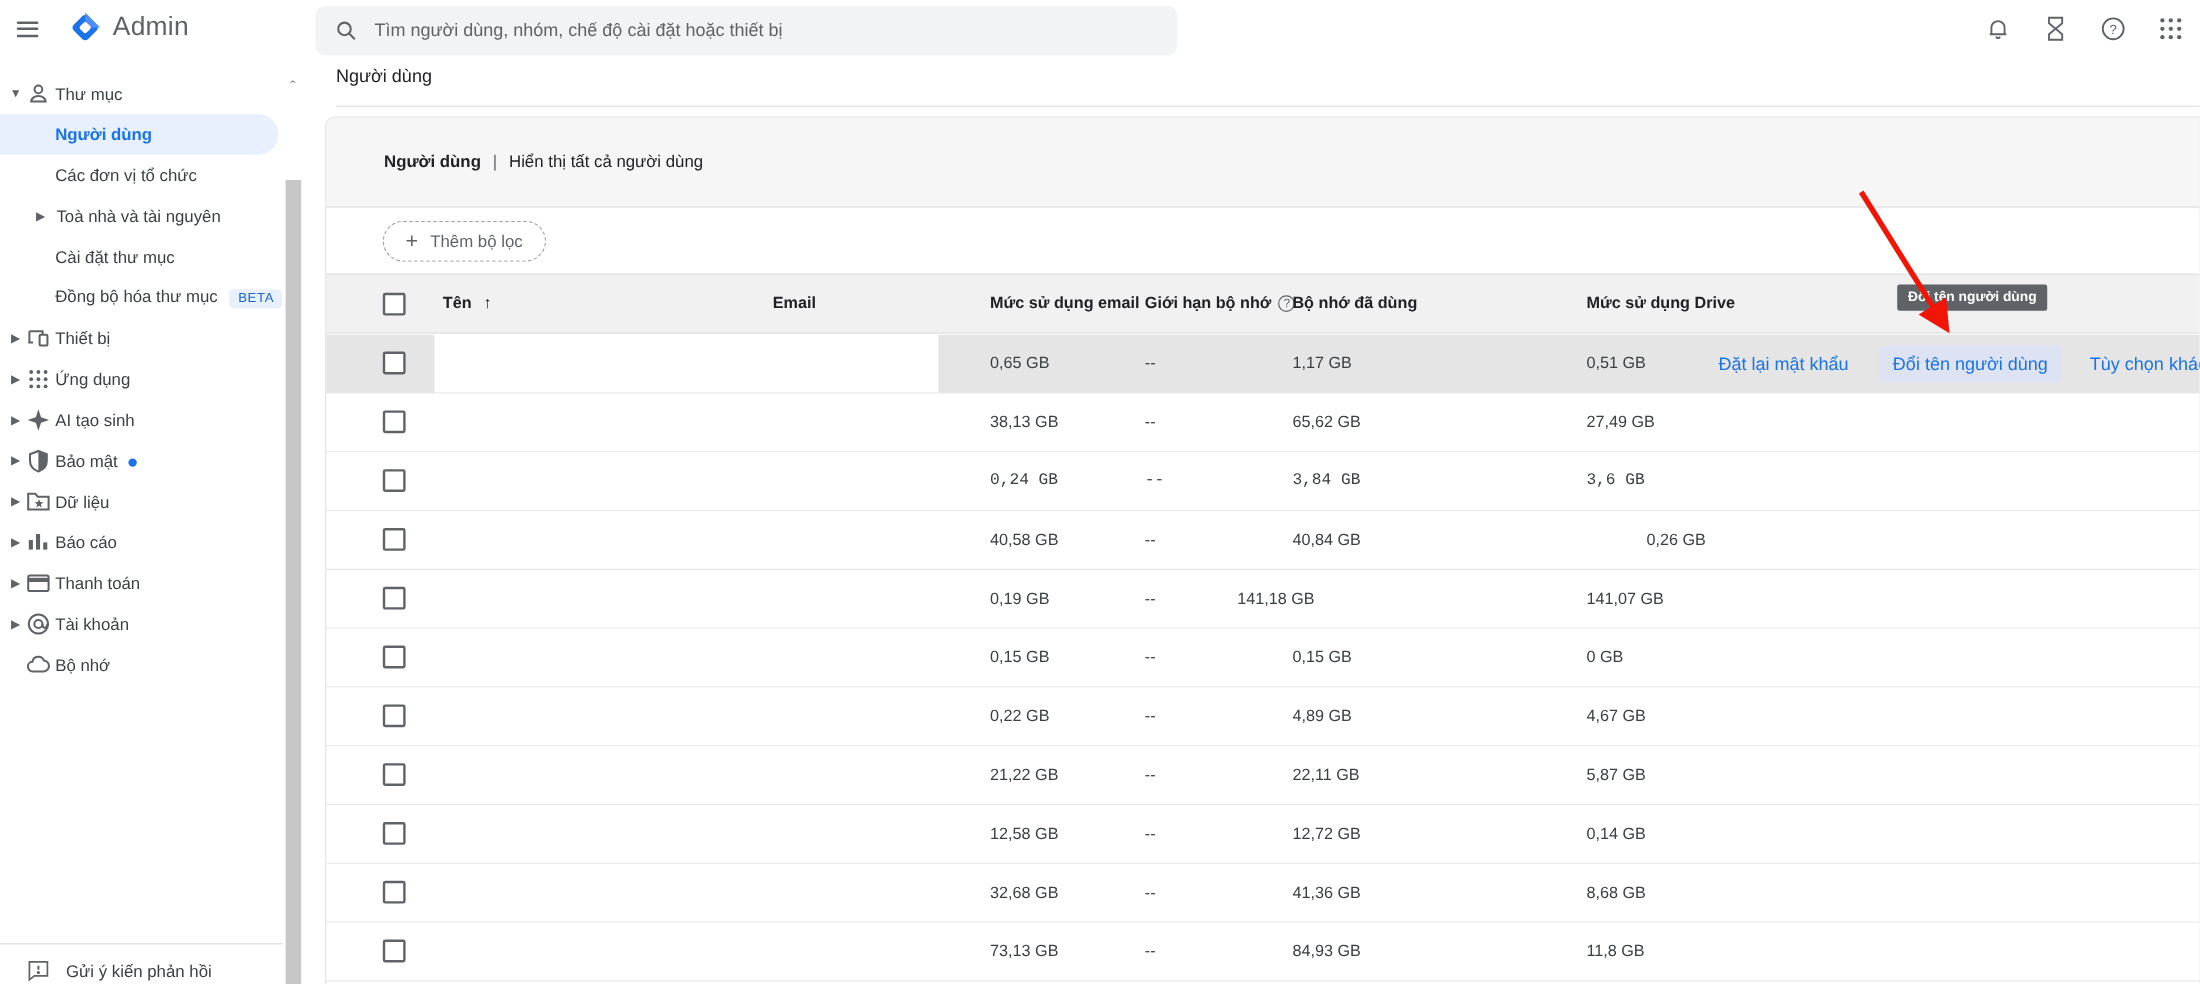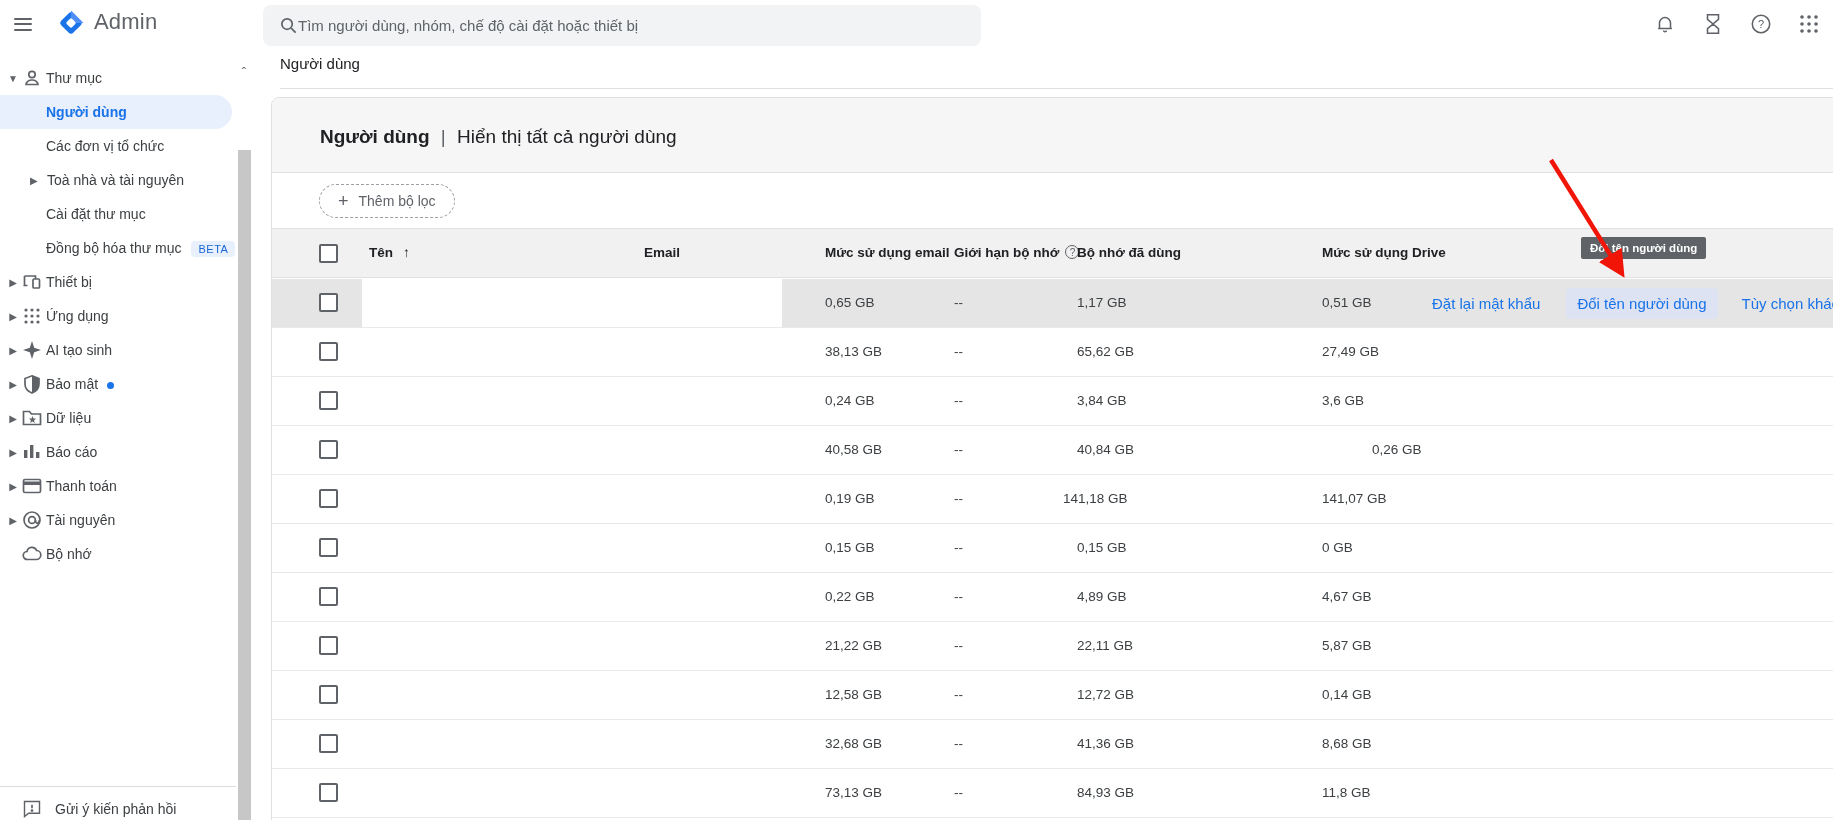--- a/index.html
+++ b/index.html
@@ -7,21 +7,21 @@
     font-family:"Liberation Sans", sans-serif; color:#3c4043; }
 
   
   .topbar { position:absolute; left:0; top:0; width:1833px; height:47px; background:#fff; z-index:30; }
   .hamburger { position:absolute; left:14px; top:14px; width:20px; height:18px; cursor:pointer; }
   .hamburger span { display:block; width:18px; height:2px; background:#5f6368; margin:3.5px 0; border-radius:1px; }
   .logo { position:absolute; left:56px; top:8px; width:30px; height:30px; }
   .app-name { position:absolute; left:94px; top:9px; font-size:22px; color:#5f6368; letter-spacing:.2px; }
   .searchbar { position:absolute; left:263px; top:5px; width:718px; height:41px; background:#f1f3f4;
     border-radius:8px; display:flex; align-items:center; padding:0 16px; }
-  .searchbar .ph { color:#5f6368; font-size:15px; }
+  .searchbar .ph { color:#5f6368; font-size:15px; margin-left:14px; }
   .tb-icons { position:absolute; right:0; top:0; height:47px; display:flex; align-items:center; }
   .tb-icon { width:48px; height:47px; display:flex; align-items:center; justify-content:center; cursor:pointer; }
 
   
   .sidebar { position:absolute; left:0; top:47px; width:253px; height:773px; background:#fff; z-index:20; }
   .sb-list { position:absolute; left:0; top:14px; width:236px; }
   .sb-item { position:relative; height:34px; display:flex; align-items:center; font-size:14px;
     color:#3c4043; cursor:pointer; border-radius:0 17px 17px 0; width:232px; }
   .sb-item .chev { position:absolute; left:6px; width:14px; text-align:center; color:#5f6368; font-size:10px; }
   .sb-item .icn { position:absolute; left:22px; width:20px; height:20px; }
@@ -45,21 +45,21 @@
 
   
   .main { position:absolute; left:253px; top:47px; width:1580px; height:773px; background:#fff; }
   .breadcrumb { position:absolute; left:27px; top:8px; font-size:15px; color:#202124; }
   .bc-divider { position:absolute; left:27px; top:41px; right:0; height:1px; background:#e0e0e0; }
 
   .card { position:absolute; left:18px; top:50px; right:-1px; bottom:-10px;
     border:1px solid #e0e0e0; border-radius:8px 0 0 0; background:#fff; overflow:hidden; }
   .card-head { position:absolute; left:0; top:0; right:0; height:75px; background:#f6f6f6;
     border-bottom:1px solid #e0e0e0; }
-  .card-title-wrap { position:absolute; left:48px; top:28px; font-size:19px; color:#202124; white-space:nowrap; }
+  .card-title-wrap { position:absolute; left:48px; top:28px; font-size:14px; color:#202124; white-space:nowrap; }
   .card-title { font-weight:bold; }
   .card-sep { margin:0 6px; color:#5f6368; }
   .head-links { position:absolute; left:365px; top:28px; display:flex; white-space:nowrap; }
   .hlink { color:#1a73e8; font-size:14.5px; cursor:pointer; margin-right:38px; }
   .hlink .dd { font-size:9px; margin-left:7px; color:#1a73e8; }
 
   .filter-row { position:absolute; left:0; top:76px; right:0; height:54px; background:#fff; }
   .filter-btn { position:absolute; left:47px; top:10px; height:34px; padding:0 18px;
     border:1px dashed #9aa0a6; border-radius:17px; display:flex; align-items:center;
     color:#5f6368; font-size:14px; cursor:pointer; background:#fff; }
@@ -244,21 +244,21 @@
         </svg>
         <span class="lbl">Thanh toán</span>
       </div>
       <div class="sb-item">
         <span class="chev">▶</span>
         <svg class="icn gicon" viewBox="0 0 20 20">
           <circle cx="10" cy="10" r="8"></circle>
           <circle cx="10" cy="10" r="3.4"></circle>
           <path d="M13.4 10 c0 3 1.6 3.6 2.8 2.8 1-0.8 1.2-2 1.2-2.8"></path>
         </svg>
-        <span class="lbl">Tài nguyên</span>
+        <span class="lbl">Tài khoản</span>
       </div>
       <div class="sb-item">
         <span class="chev"></span>
         <svg class="icn gicon" viewBox="0 0 20 20">
           <path d="M5.5 15.5 a4 4 0 0 1 -.5-8 a5 5 0 0 1 9.6-1 a4.5 4.5 0 0 1 -.6 9 Z"></path>
         </svg>
         <span class="lbl">Bộ nhớ</span>
       </div>
     </div>
   <div class="sb-scroll-up">ˆ</div>
@@ -323,39 +323,39 @@
             <span class="ra-link ra-more">Tùy chọn khác</span>
           </div>
         </div>
         <div class="trow" style="top: 49px;">
           <div class="cb"></div>
           <div class="cell" style="left:553px">38,13 GB</div>
           <div class="cell" style="left:682px">--</div>
           <div class="cell" style="left:805px">65,62 GB</div>
           <div class="cell" style="left:1050px">27,49 GB</div>
         </div>
-        <div class="trow" style="top: 98px;">
+        <div class="trow" style="top: 98px; font-family: Liberation Mono, monospace;">
           <div class="cb"></div>
           <div class="cell" style="left:553px">0,24 GB</div>
           <div class="cell" style="left:682px">--</div>
           <div class="cell" style="left:805px">3,84 GB</div>
           <div class="cell" style="left:1050px">3,6 GB</div>
         </div>
         <div class="trow" style="top: 147px;">
           <div class="cb"></div>
           <div class="cell" style="left:553px">40,58 GB</div>
           <div class="cell" style="left:682px">--</div>
           <div class="cell" style="left:805px">40,84 GB</div>
           <div class="cell" style="left:1100px">0,26 GB</div>
         </div>
         <div class="trow" style="top: 196px;">
           <div class="cb"></div>
           <div class="cell" style="left:553px">0,19 GB</div>
           <div class="cell" style="left:682px">--</div>
-          <div class="cell" style="left:791px">141,18 GB</div>
+          <div class="cell" style="left:759px">141,18 GB</div>
           <div class="cell" style="left:1050px">141,07 GB</div>
         </div>
         <div class="trow" style="top: 245px;">
           <div class="cb"></div>
           <div class="cell" style="left:553px">0,15 GB</div>
           <div class="cell" style="left:682px">--</div>
           <div class="cell" style="left:805px">0,15 GB</div>
           <div class="cell" style="left:1050px">0 GB</div>
         </div>
         <div class="trow" style="top: 294px;">

